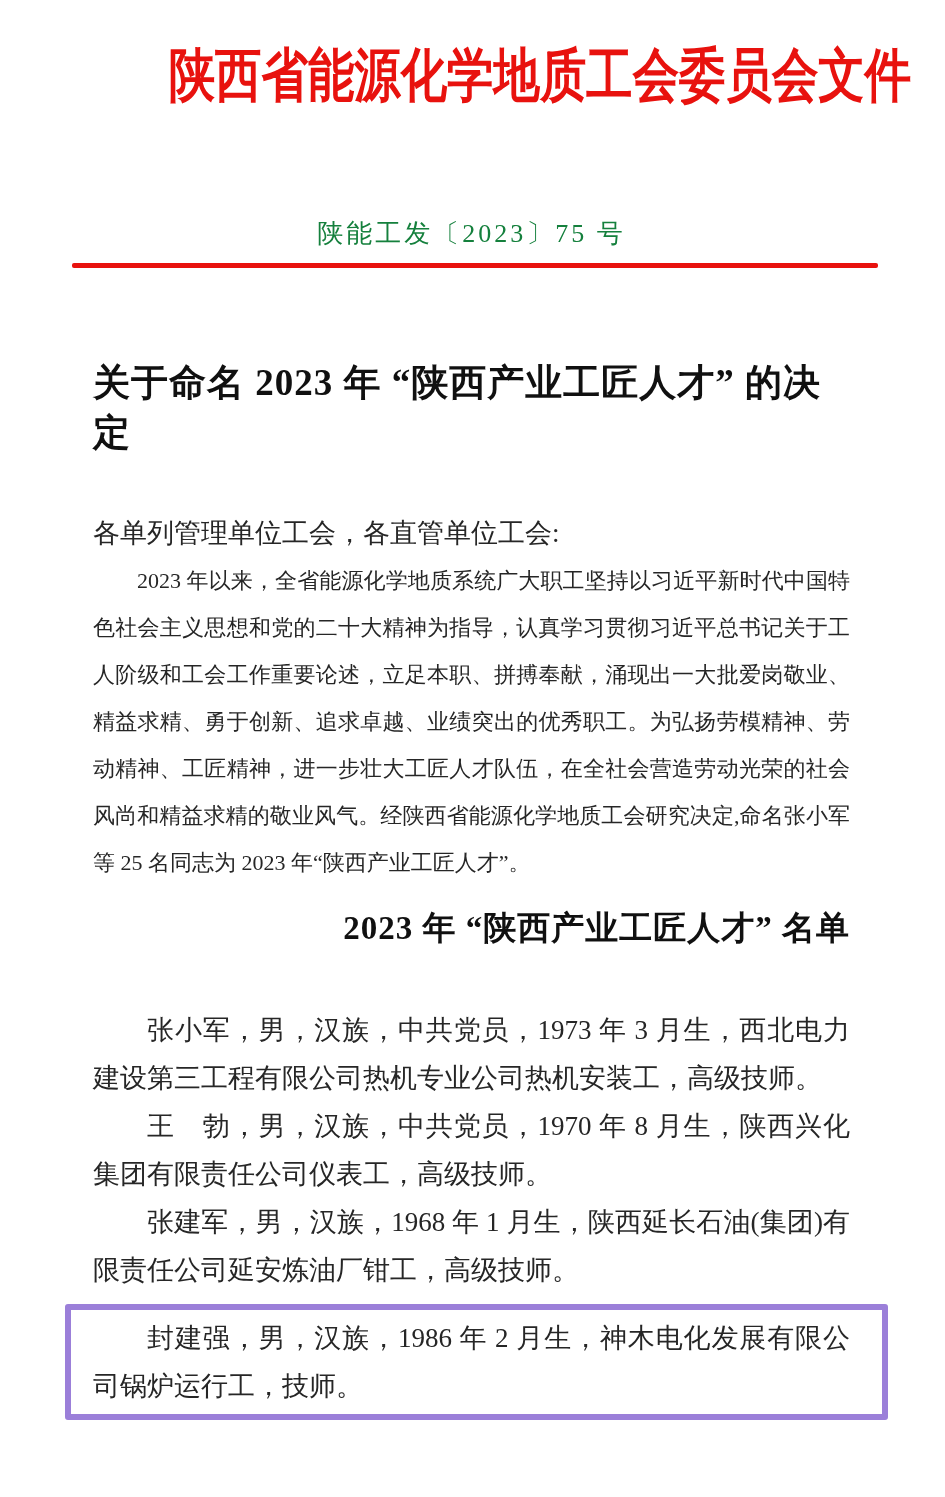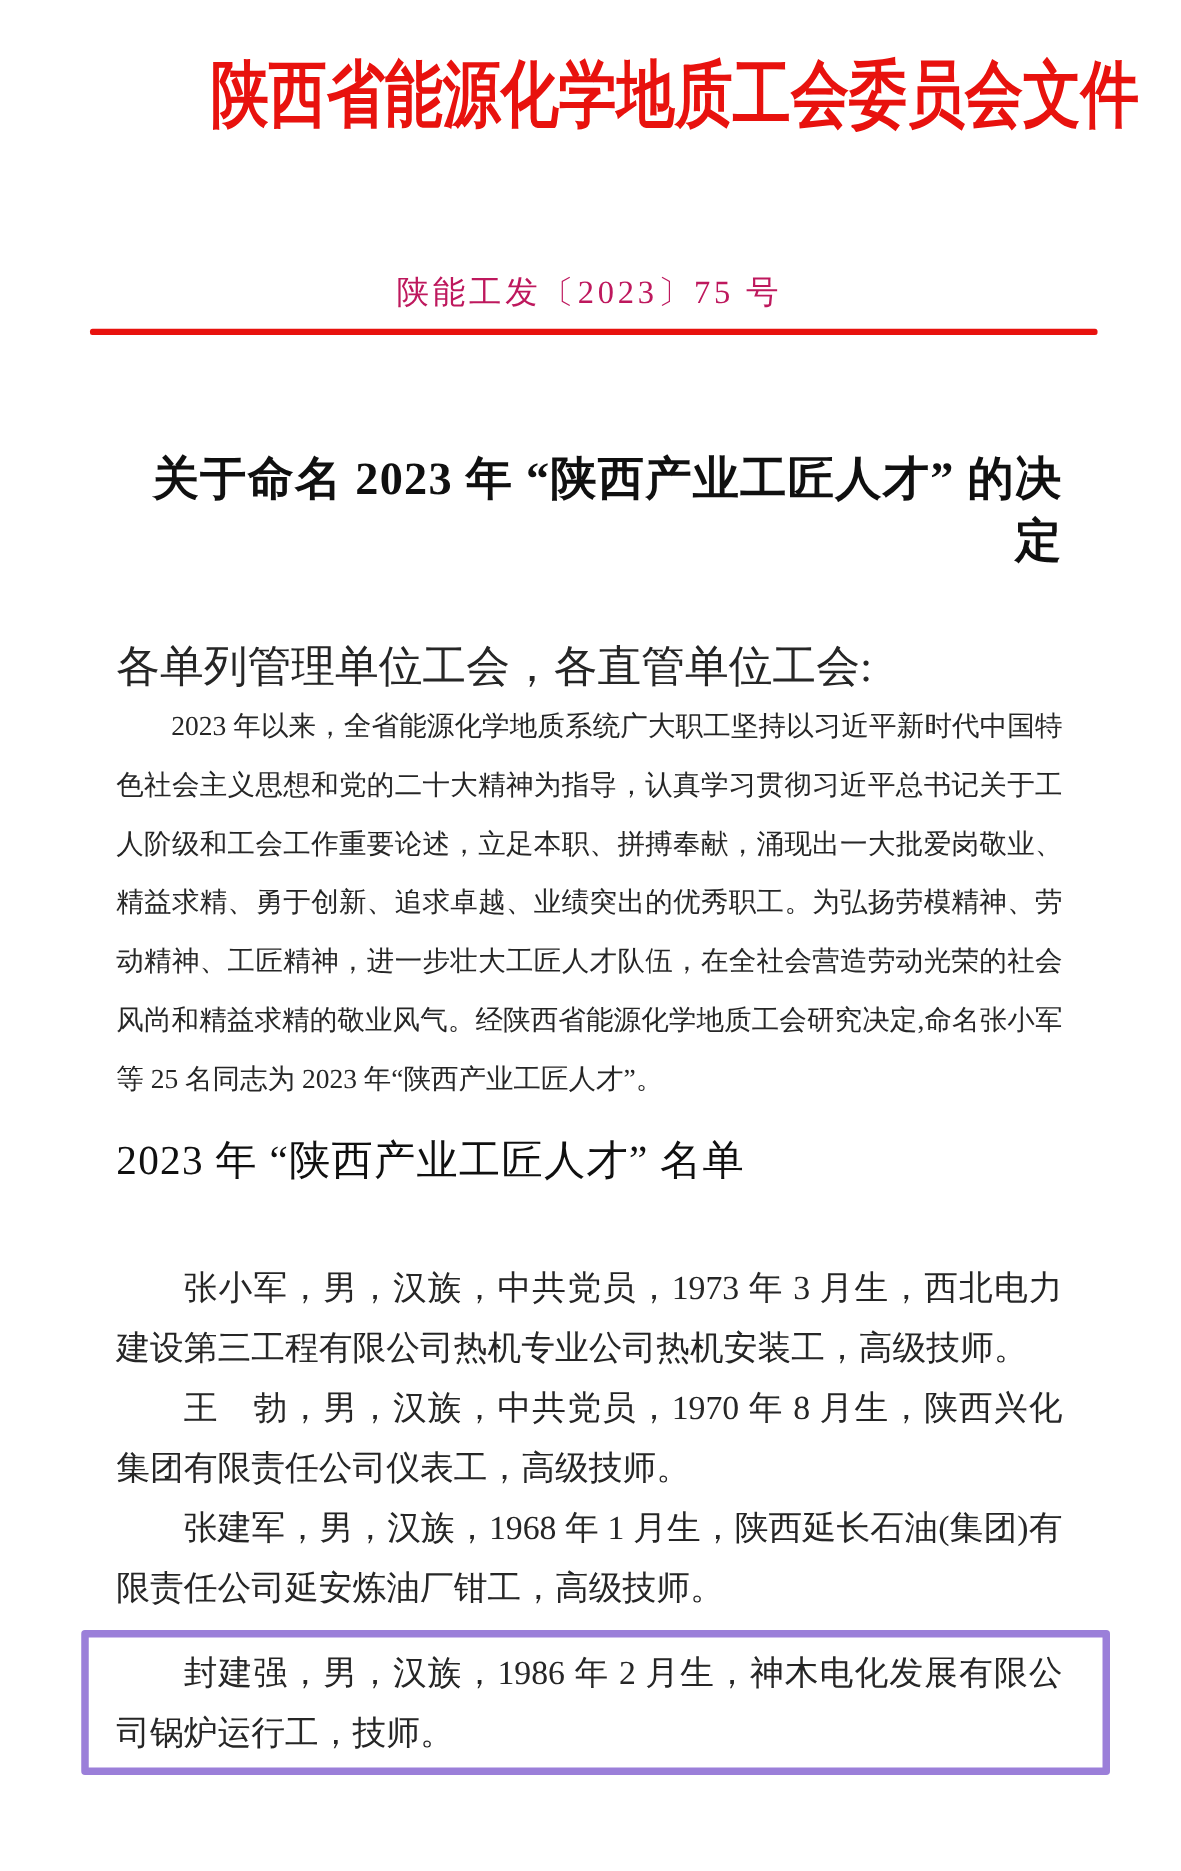--- a/index.html
+++ b/index.html
@@ -32,57 +32,57 @@
     font-weight: 900;
     color: #e8120e;
     transform: scaleX(0.8);
     transform-origin: center;
   }
   .doc-number {
     margin-top: 100px;
     text-align: center;
     font-size: 26px;
     letter-spacing: 3px;
-    color: #be185d;
+    color: #15803d;
   }
   .red-rule {
     margin: 12px -28px 0 -21px;
     height: 5px;
     background: #e8120e;
     border-radius: 2px;
   }
   
   .doc-title {
     margin: 90px 0 0 0;
-    text-align: right;
+    text-align: left;
     font-size: 37px;
     font-weight: 700;
     color: #101010;
     letter-spacing: 1px;
   }
   
   .salutation {
     margin: 52px 0 0 0;
-    font-size: 35px;
+    font-size: 27px;
     line-height: 47px;
     color: #262626;
   }
   .body-para {
     margin: 0;
     font-size: 22px;
     line-height: 47px;
     text-align: justify;
     text-indent: 2em;
     color: #262626;
   }
   .list-title {
     margin: 20px 0 0 0;
-    text-align: left;
+    text-align: right;
     font-size: 33px;
-    font-weight: 400;
+    font-weight: 700;
     color: #101010;
     letter-spacing: 1px;
   }
   .entries {
     margin-top: 55px;
     font-size: 27px;
     line-height: 48px;
     color: #262626;
   }
   .entry {

